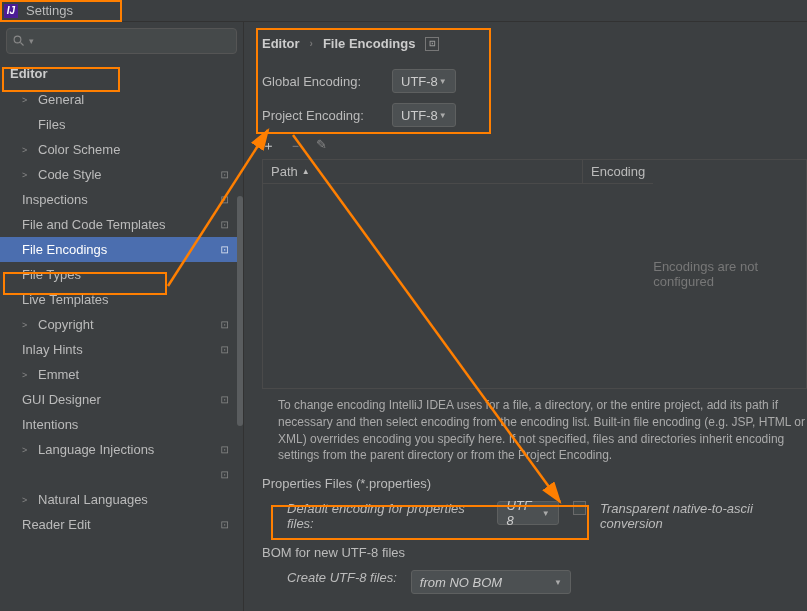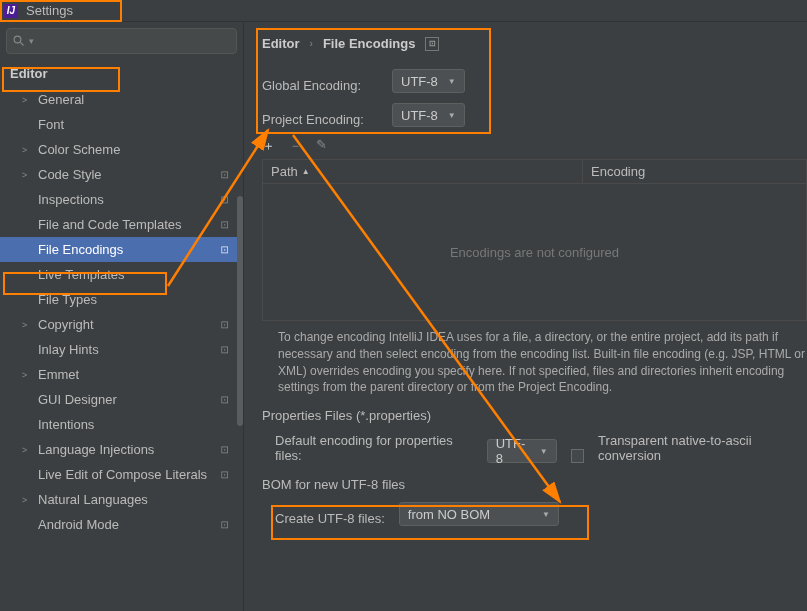--- a/index.html
+++ b/index.html
@@ -58,21 +58,21 @@
 }
 .tree-header {
   font-weight: bold;
   color: #cccccc;
   padding: 6px 6px 6px 10px;
 }
 .tree-item {
   display: flex;
   align-items: center;
   height: 25px;
-  padding-left: 38px;
+  padding-left: 22px;
   color: #bbbbbb;
   position: relative;
 }
 .tree-item.lvl2 { padding-left: 38px; }
 .tree-item .chev {
   position: absolute;
   left: 22px;
   font-size: 9px;
   color: #888;
 }
@@ -113,50 +113,50 @@
 }
 .breadcrumb .sep { color: #777; font-size: 10px; }
 .breadcrumb .reset {
   width: 14px; height: 14px;
   border: 1px solid #777;
   display: inline-flex; align-items: center; justify-content: center;
   font-size: 8px; color: #999;
 }
 .row {
   display: flex;
-  align-items: flex-end;
+  align-items: center;
   margin-bottom: 10px;
 }
 .row label { width: 130px; color: #bbbbbb; }
 .dropdown {
   background: #4c5052;
   border: 1px solid #5e6060;
   height: 24px;
   display: inline-flex;
   align-items: center;
   padding: 0 8px;
   color: #cccccc;
   border-radius: 3px;
-  gap: 10px;
+  gap: 1px;
 }
 .dropdown .arrow { font-size: 8px; color: #aaa; }
 .toolbar {
   display: flex;
   gap: 14px;
   margin-top: 6px;
   margin-bottom: 4px;
   color: #888;
 }
 .toolbar .enabled { color: #cccccc; }
 .table {
   border: 1px solid #4a4a4a;
   background: #3c3f41;
-  height: 162px;
-  display: flex;
-  flex-direction: column;
+  height: 230px;
+  display: flex;
+  flex-direction: row;
 }
 .table-header {
   display: flex;
   height: 24px;
   border-bottom: 1px solid #4a4a4a;
   background: #3c3f41;
 }
 .table-header .col {
   padding: 4px 8px;
   color: #bbbbbb;
@@ -175,24 +175,25 @@
   color: #aaaaaa;
   line-height: 1.4;
   margin: 8px 0 12px 16px;
 }
 .section-label {
   color: #bbbbbb;
   margin: 8px 0 10px 0;
 }
 .indent-row {
   display: flex;
-  align-items: flex-end;
+  align-items: flex-start;
   gap: 14px;
-  margin-left: 13px;
+  margin-left: 25px;
   margin-bottom: 14px;
+  font-style: italic;
 }
 .checkbox {
   width: 14px; height: 14px;
   border: 1px solid #6a6a6a;
   background: #43494a;
   display: inline-block;
 }
 
 .annot {
   position: absolute;
@@ -225,21 +226,21 @@
       <span style="font-size:9px">▾</span>
     </div>
     <div class="tree">
       <div class="tree-header">Editor</div>
       <div id="tree-items">
           <div class="tree-item has-chev">
             <span class="chev">&gt;</span>
             <span>General</span>
           </div>
           <div class="tree-item lvl2">
-            <span>Font</span>
+            <span>Files</span>
           </div>
           <div class="tree-item has-chev">
             <span class="chev">&gt;</span>
             <span>Color Scheme</span>
           </div>
           <div class="tree-item has-chev">
             <span class="chev">&gt;</span>
             <span>Code Style</span>
             <span class="badge">⊡</span>
           </div>
@@ -249,25 +250,25 @@
           </div>
           <div class="tree-item">
             <span>File and Code Templates</span>
             <span class="badge">⊡</span>
           </div>
           <div class="tree-item selected">
             <span>File Encodings</span>
             <span class="badge">⊡</span>
           </div>
           <div class="tree-item">
+            <span>File Types</span>
+          </div>
+          <div class="tree-item">
             <span>Live Templates</span>
           </div>
-          <div class="tree-item">
-            <span>File Types</span>
-          </div>
           <div class="tree-item has-chev">
             <span class="chev">&gt;</span>
             <span>Copyright</span>
             <span class="badge">⊡</span>
           </div>
           <div class="tree-item">
             <span>Inlay Hints</span>
             <span class="badge">⊡</span>
           </div>
           <div class="tree-item has-chev">
@@ -280,29 +281,28 @@
           </div>
           <div class="tree-item">
             <span>Intentions</span>
           </div>
           <div class="tree-item has-chev">
             <span class="chev">&gt;</span>
             <span>Language Injections</span>
             <span class="badge">⊡</span>
           </div>
           <div class="tree-item">
-            <span>Live Edit of Compose Literals</span>
             <span class="badge">⊡</span>
           </div>
           <div class="tree-item has-chev">
             <span class="chev">&gt;</span>
             <span>Natural Languages</span>
           </div>
           <div class="tree-item">
-            <span>Android Mode</span>
+            <span>Reader Edit</span>
             <span class="badge">⊡</span>
           </div>
         </div>
     </div>
   </div>
 
   <div class="content">
     <div class="breadcrumb">
       <span>Editor</span>
       <span class="sep">›</span>

